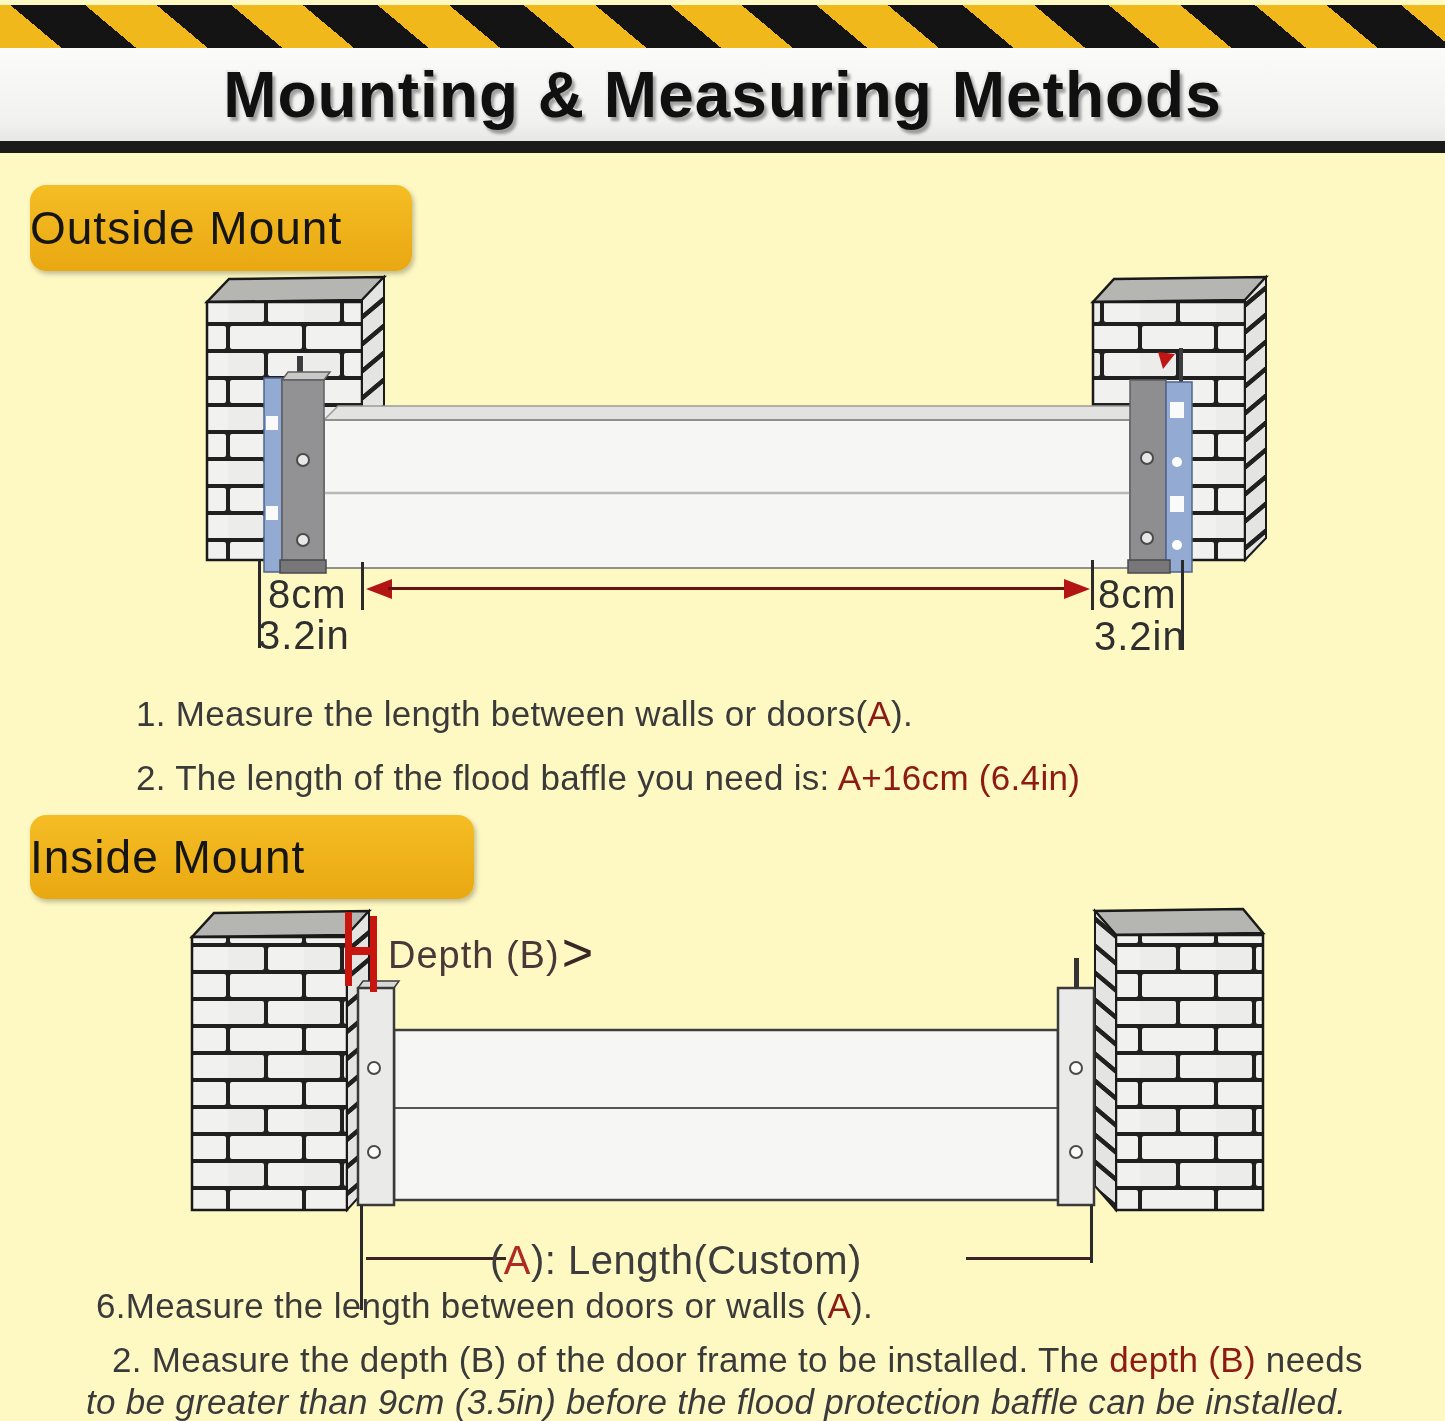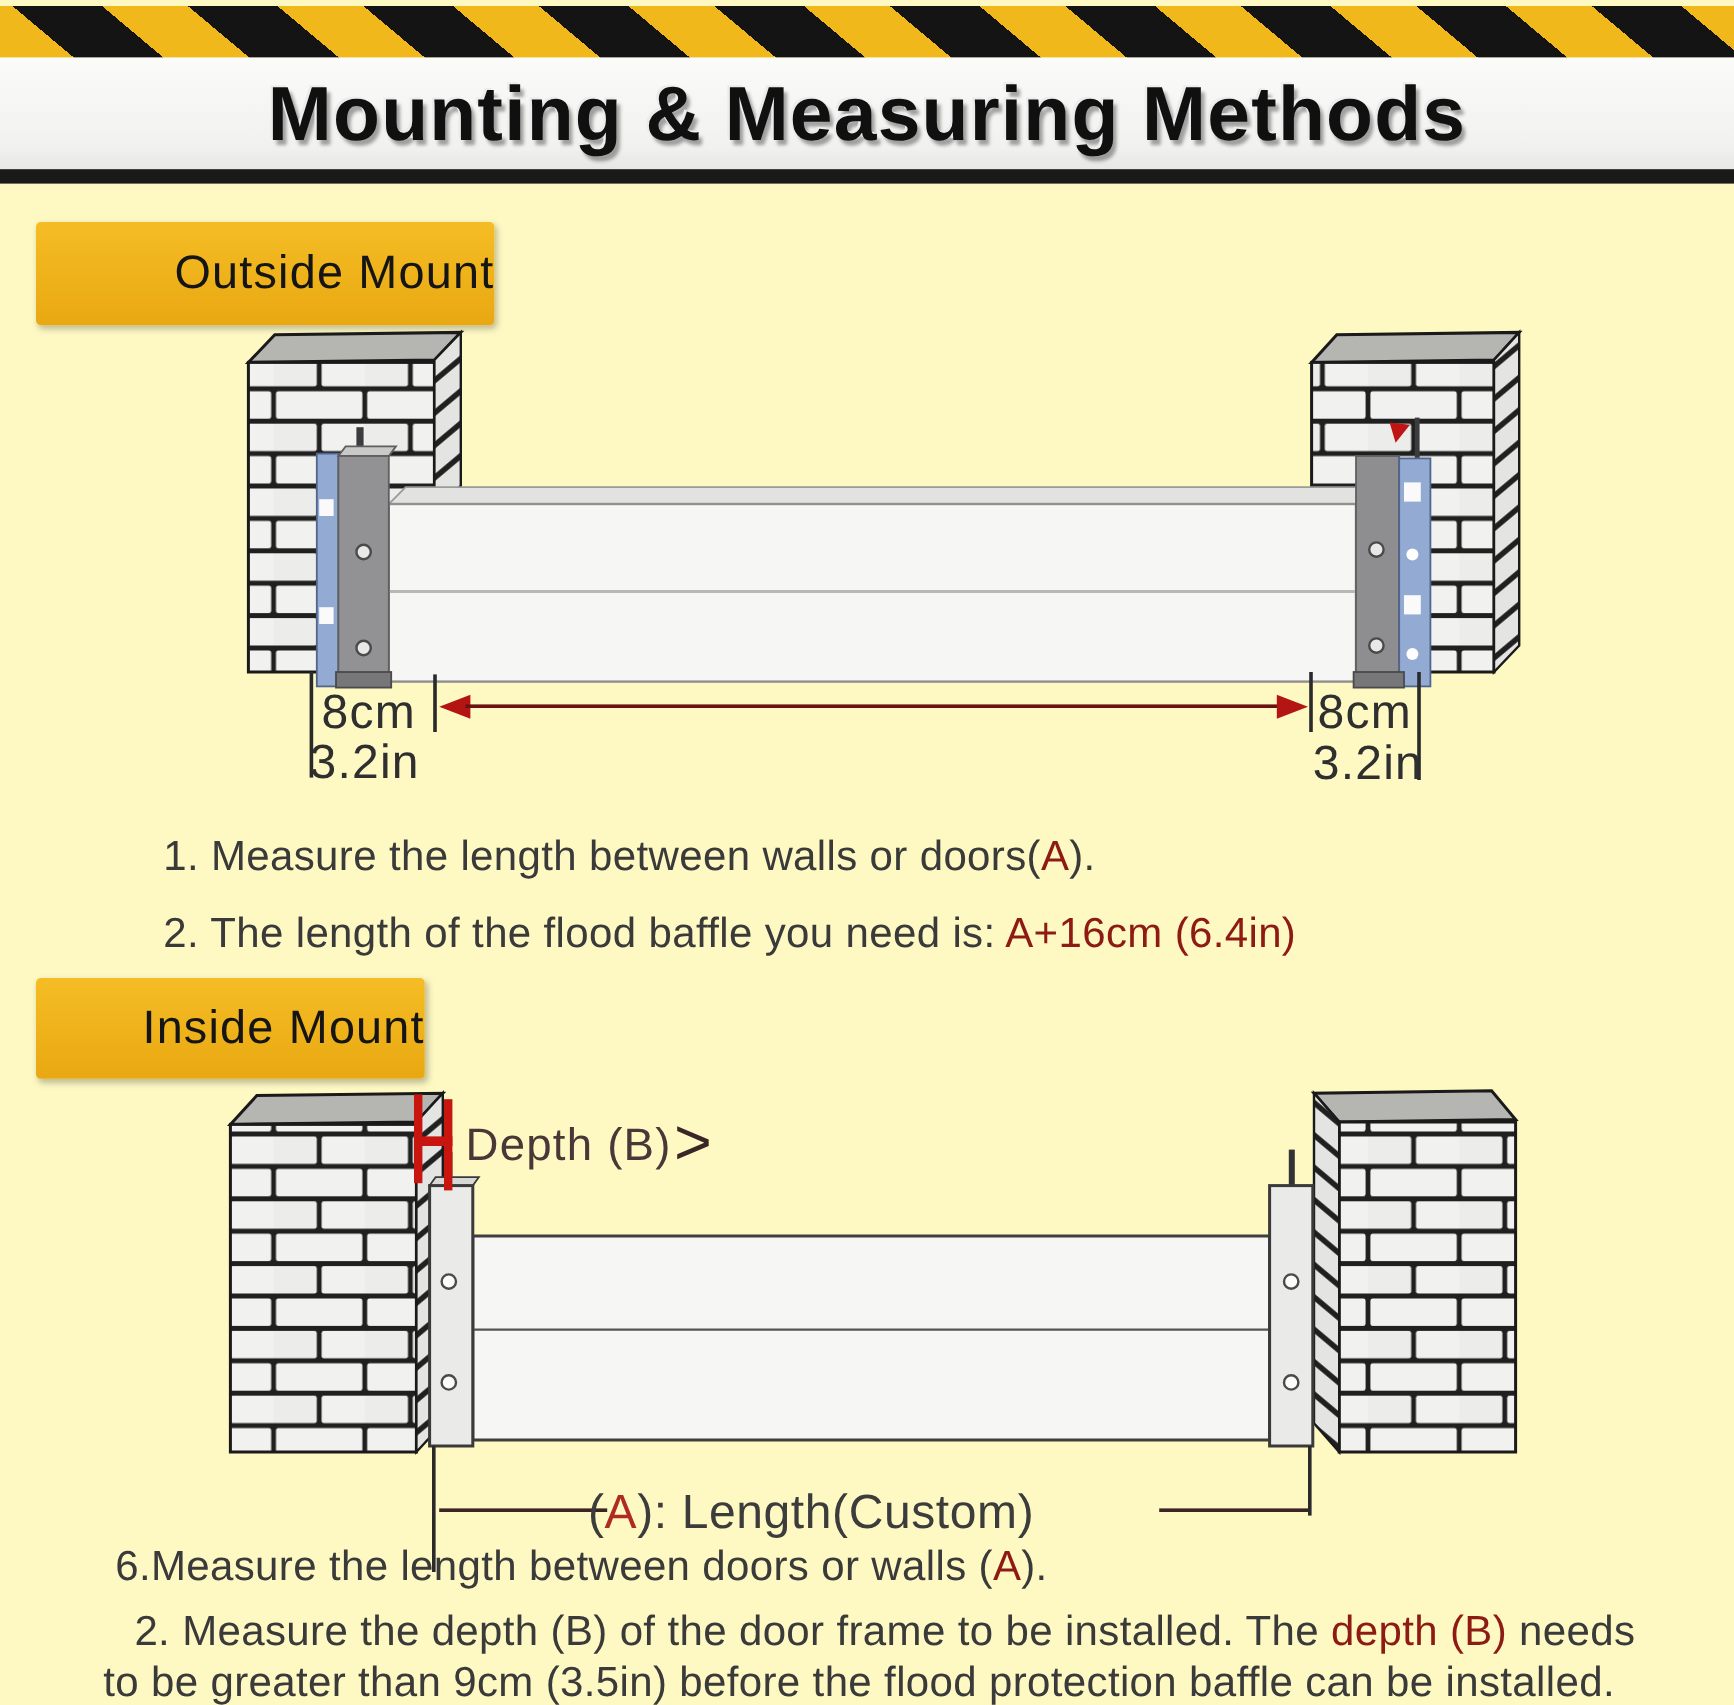--- a/index.html
+++ b/index.html
@@ -19,26 +19,26 @@
     display:flex;align-items:center;justify-content:center;
   }
   .pagetitle{
     font-size:64px;font-weight:700;letter-spacing:1px;color:#101010;margin:0;
     text-shadow:-2px -2px 0 #ececec, 3px 4px 3px rgba(0,0,0,0.35);
   }
   .blackbar{position:absolute;left:0;top:141px;width:1445px;height:12px;background:#1a1a1a;}
   
   .tag{
     position:absolute;background:linear-gradient(180deg,#f5bd25,#e9a812);
-    border-radius:4px;display:flex;align-items:center;justify-content:flex-end;
-    color:#151515;font-size:39px;letter-spacing:1px;
+    border-radius:16px;display:flex;align-items:center;justify-content:flex-start;
+    color:#151515;font-size:46px;letter-spacing:1px;
     box-shadow:2px 3px 5px rgba(0,0,0,0.25);
   }
   #tag-outside{left:30px;top:185px;width:382px;height:86px;}
-  #tag-inside{left:30px;top:815px;width:324px;height:84px;}
+  #tag-inside{left:30px;top:815px;width:444px;height:84px;}
   
   .tick{position:absolute;width:3px;background:#2a2a2a;}
   .dimtxt{position:absolute;color:#2f2f2f;font-size:40px;letter-spacing:1px;white-space:nowrap;}
   .arrowline{position:absolute;height:3px;background:#6a1212;}
   .ah{position:absolute;width:0;height:0;border-top:10px solid transparent;border-bottom:10px solid transparent;}
   .ah-left{border-right:26px solid #b31515;}
   .ah-right{border-left:26px solid #b31515;}
   .spanlabel{position:absolute;font-size:38px;color:#3d3d3d;letter-spacing:0.5px;text-align:center;white-space:nowrap;}
   .redA{color:#c9150f;font-weight:700;font-size:48px;}
   .hline{position:absolute;height:3px;background:#3c2424;}
@@ -204,17 +204,17 @@
   <div class="lenlabel" style="left:490px;top:1238px;width:480px;">
     <span>(</span><span class="lenA">A</span><span>): Length(Custom)</span>
   </div>
 
   <div class="step abs" style="left:96px;top:1286px;">
     <span>6.Measure the length between doors or walls (</span><span class="dr">A</span><span>).</span>
   </div>
   <div class="step abs" style="left:112px;top:1340px;">
     <span>2. Measure the depth (B) of the door frame to be installed. The </span><span class="dr">depth (B)</span><span> needs</span>
   </div>
-  <div class="step abs" style="left:86px;top:1382px;">
+  <div class="step abs" style="left:86px;top:1382px;font-style:italic;">
     <span>to be greater than 9cm (3.5in) before the flood protection baffle can be installed.</span>
   </div>
 
 </div>
 
 </body></html>

